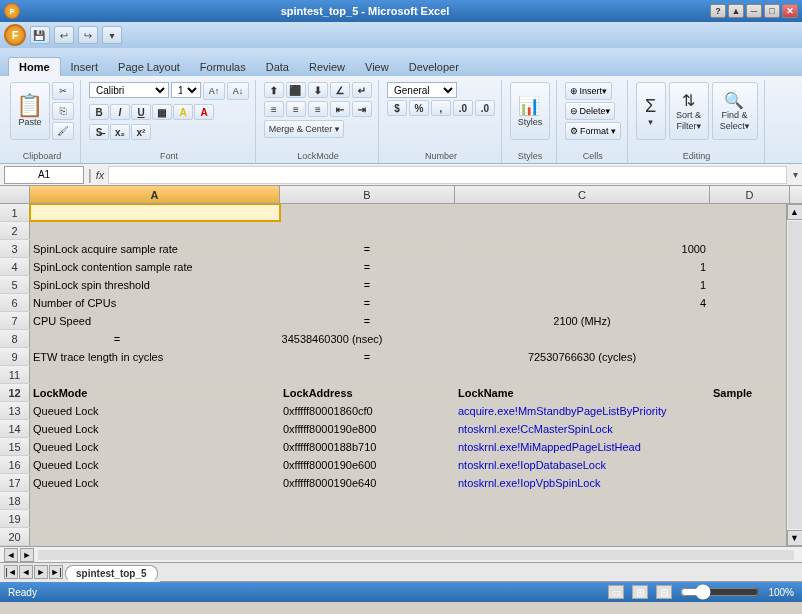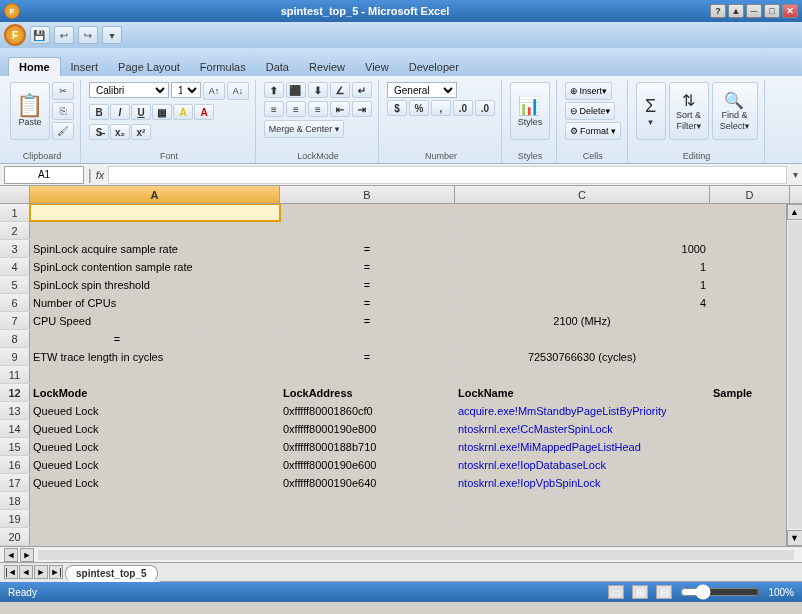--- a/index.html
+++ b/index.html
@@ -700,20 +700,21 @@
           <div class="row-header">7</div>
           <div class="cell col-a">CPU Speed</div>
           <div class="cell col-b equals-cell center">=</div>
           <div class="cell col-c center">2100 (MHz)</div>
           <div class="cell col-d"></div>
         </div>
 
         <div class="grid-row">
           <div class="row-header">8</div>
           <div class="cell col-b equals-cell center">=</div>
+          <div class="cell col-c center">34538460300 (nsec)</div>
           <div class="cell col-d"></div>
         </div>
 
         <div class="grid-row">
           <div class="row-header">9</div>
           <div class="cell col-a">ETW trace length in cycles</div>
           <div class="cell col-b equals-cell center">=</div>
           <div class="cell col-c center">72530766630 (cycles)</div>
           <div class="cell col-d"></div>
         </div>

